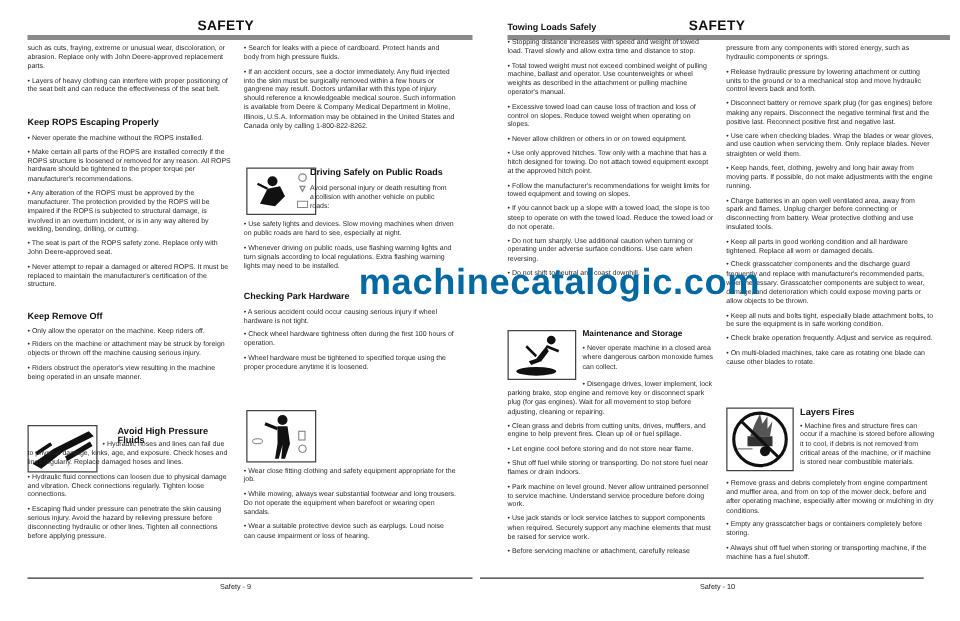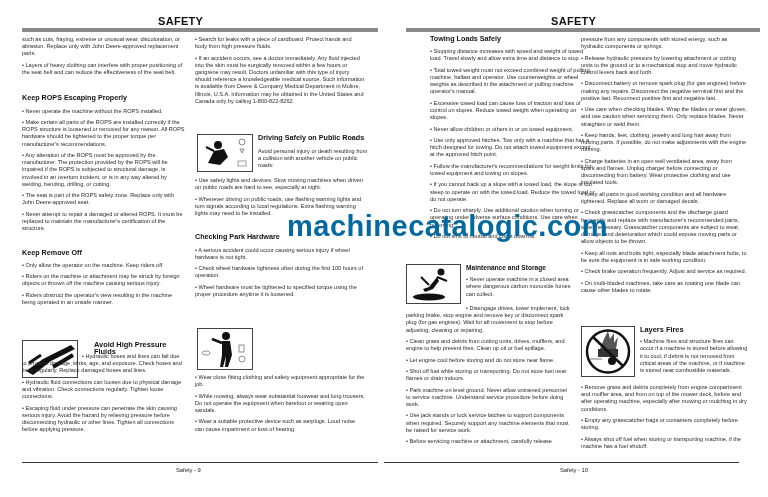--- a/index.html
+++ b/index.html
@@ -70,21 +70,21 @@
   <div class="box" style="left:197px;top:134px;width:56px;height:38px;">
     <svg width="54" height="36" viewBox="0 0 54 36">
       <circle cx="20" cy="10" r="4" fill="#111"></circle>
       <path d="M10 28 L16 16 L26 14 L30 22 L22 30 Z" fill="#111"></path>
       <path d="M8 12 L16 16" stroke="#111" stroke-width="2"></path>
       <circle cx="44" cy="7" r="3" fill="none" stroke="#888" stroke-width="1"></circle>
       <path d="M42 14 L46 14 L44 18 Z" fill="none" stroke="#888" stroke-width="1"></path>
       <rect x="40" y="26" width="8" height="5" fill="none" stroke="#888" stroke-width="0.8"></rect>
     </svg>
   </div>
-  <div class="col" style="left:258px;top:134px;width:110px;">
+  <div class="col" style="left:248px;top:134px;width:110px;">
     <h3 style="line-height:8.5px;margin-bottom:5px;">Driving Safely on Public Roads</h3>
     <p>Avoid personal injury or death resulting from a collision with another vehicle on public roads:</p>
   </div>
   <div class="col" style="left:195px;top:177px;width:170px;">
     <p>• Use safety lights and devices. Slow moving machines when driven on public roads are hard to see, especially at night.</p>
     <p>• Whenever driving on public roads, use flashing warning lights and turn signals according to local regulations. Extra flashing warning lights may need to be installed.</p>
     <div style="height:12px"></div>
     <h3>Checking Park Hardware</h3>
     <p>• A serious accident could occur causing serious injury if wheel hardware is not tight.</p>
     <p>• Check wheel hardware tightness often during the first 100 hours of operation.</p>
@@ -108,21 +108,21 @@
   </div>
 
   <div class="foot-rule"></div>
   <div class="footer" style="left:176px;">Safety - 9</div>
 </div>
 
 <div class="page right">
   <div class="title">SAFETY</div>
   <div class="rule"></div>
 
-  <div class="col" style="left:22px;top:35px;width:165px;margin-left:24px;">
+  <div class="col" style="left:22px;top:18px;width:165px;">
     <h3>Towing Loads Safely</h3>
     <p>• Stopping distance increases with speed and weight of towed load. Travel slowly and allow extra time and distance to stop.</p>
     <p>• Total towed weight must not exceed combined weight of pulling machine, ballast and operator. Use counterweights or wheel weights as described in the attachment or pulling machine operator's manual.</p>
     <p>• Excessive towed load can cause loss of traction and loss of control on slopes. Reduce towed weight when operating on slopes.</p>
     <p>• Never allow children or others in or on towed equipment.</p>
     <p>• Use only approved hitches. Tow only with a machine that has a hitch designed for towing. Do not attach towed equipment except at the approved hitch point.</p>
     <p>• Follow the manufacturer's recommendations for weight limits for towed equipment and towing on slopes.</p>
     <p>• If you cannot back up a slope with a towed load, the slope is too steep to operate on with the towed load. Reduce the towed load or do not operate.</p>
     <p>• Do not turn sharply. Use additional caution when turning or operating under adverse surface conditions. Use care when reversing.</p>
     <p>• Do not shift to neutral and coast downhill.</p>

